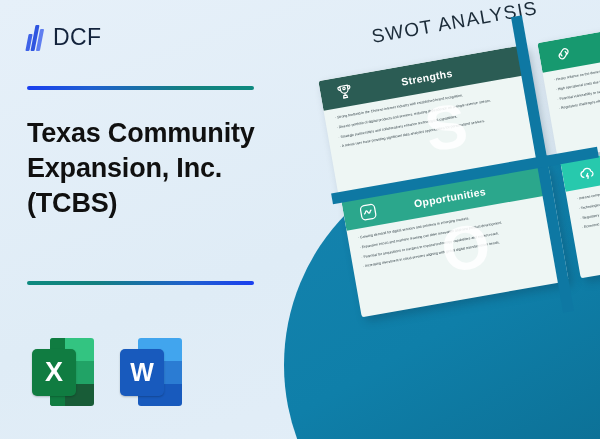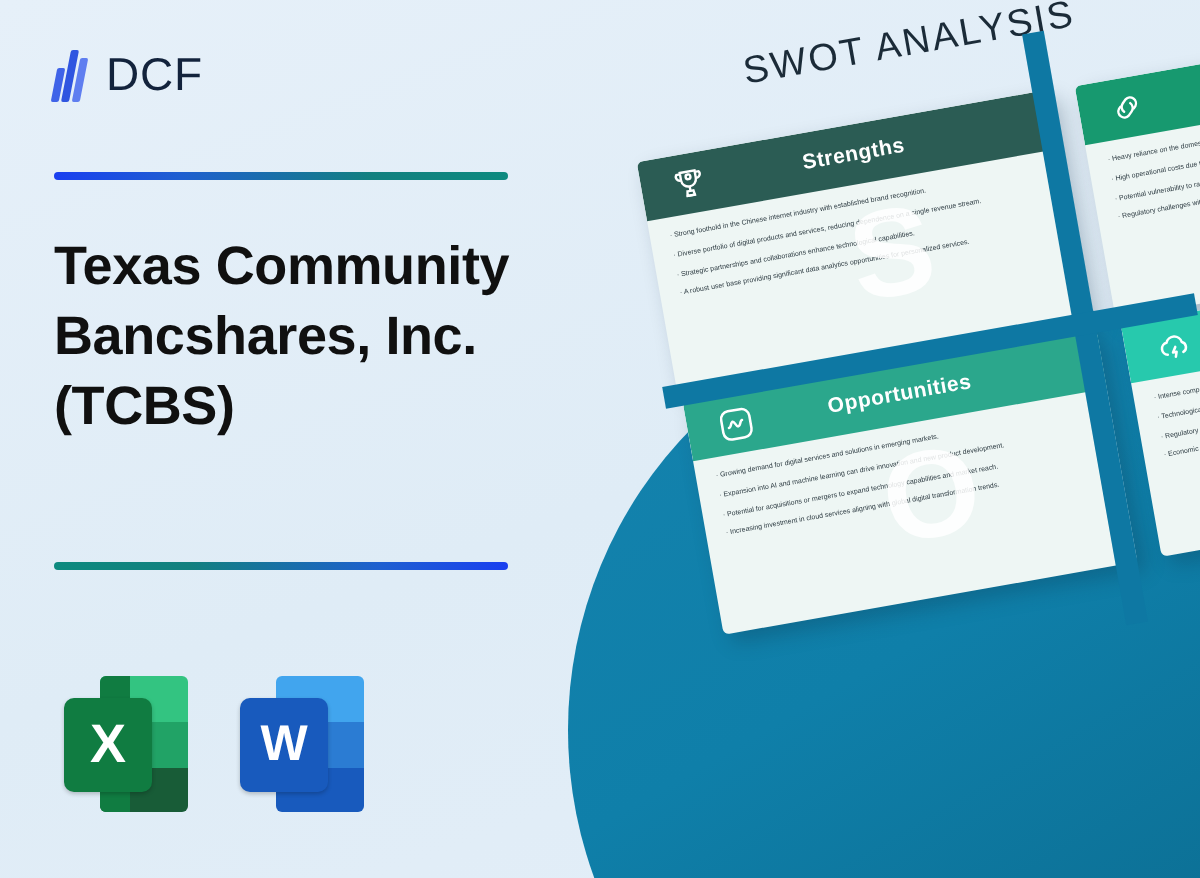--- a/index.html
+++ b/index.html
@@ -176,21 +176,21 @@
       <span class="logo-mark">
         <i></i>
           <i></i>
           <i></i>
       </span>
       <span class="logo-text">DCF</span>
     </div>
 
     <div class="divider top"></div>
 
-    <h1 class="headline">Texas Community Bancshares, Inc. (TCBS)</h1>
+    <h1 class="headline">Texas Community Expansion, Inc. (TCBS)</h1>
 
     <div class="divider bottom"></div>
 
     <div class="office-icons">
       <div class="off-icon xl">
         <div class="off-body">
           <span></span>
             <span></span>
             <span></span>
         </div>

